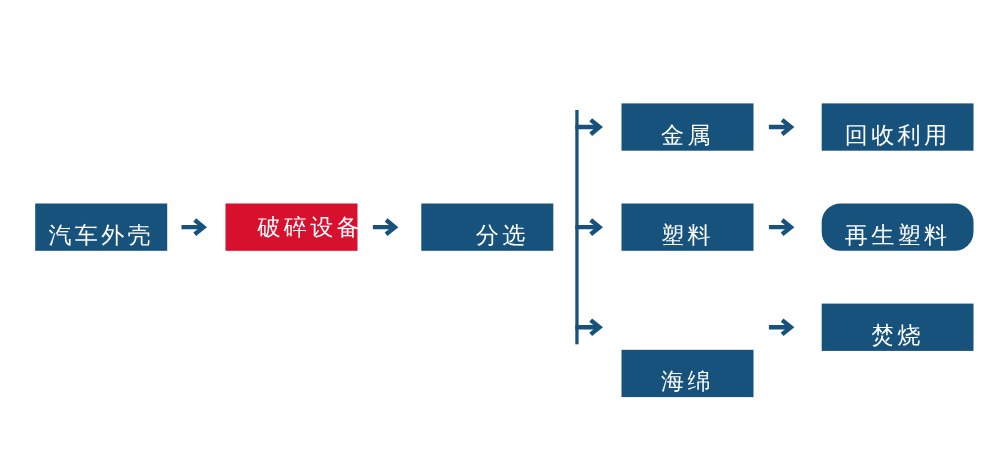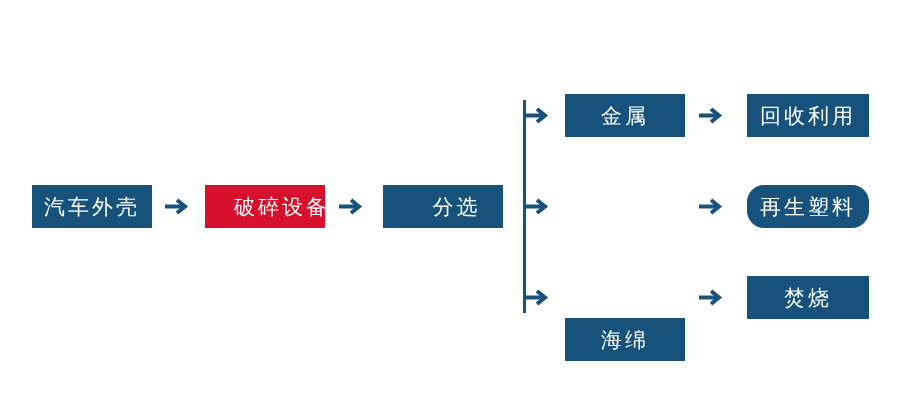--- a/index.html
+++ b/index.html
@@ -23,23 +23,23 @@
     width: 120px;
     height: 43px;
     display: flex;
     align-items: center;
     justify-content: center;
     color: var(--text);
     font-size: 21px;
     letter-spacing: 3px;
     white-space: nowrap;
   }
-  .node.blue { background: var(--primary); }
+  .node.blue { background: var(--primary); align-items: flex-end; }
   .node.red  { background: var(--highlight); padding-left: 34px; }
-  .node.result { width: 122px; }
+  .node.result { width: 138px; }
   .arrow {
     position: absolute;
     width: 30px;
     height: 17px;
   }
   .arrow line, .arrow polyline {
     stroke: var(--primary);
     stroke-width: 4;
     fill: none;
   }
@@ -93,20 +93,23 @@
     <polyline points="13,2 21,8.5 13,15"></polyline>
   </svg>
   <div class="node blue result" style="left:747px; top:94px;">
     <span>回收利用</span>
   </div>
 
   <svg class="arrow" style="left:522px; top:198px;" viewBox="0 0 30 17">
     <line x1="1" y1="8.5" x2="20" y2="8.5"></line>
     <polyline points="15,2 23,8.5 15,15"></polyline>
   </svg>
+  <div class="node blue" style="left:565px; top:185px;">
+    <span>塑料</span>
+  </div>
   <svg class="arrow" style="left:698px; top:198px;" viewBox="0 0 30 17">
     <line x1="1" y1="8.5" x2="18" y2="8.5"></line>
     <polyline points="13,2 21,8.5 13,15"></polyline>
   </svg>
   <div class="node blue result" style="left:747px; top:185px;border-radius:17px;">
     <span>再生塑料</span>
   </div>
 
   <svg class="arrow" style="left:522px; top:289px;" viewBox="0 0 30 17">
     <line x1="1" y1="8.5" x2="20" y2="8.5"></line>

